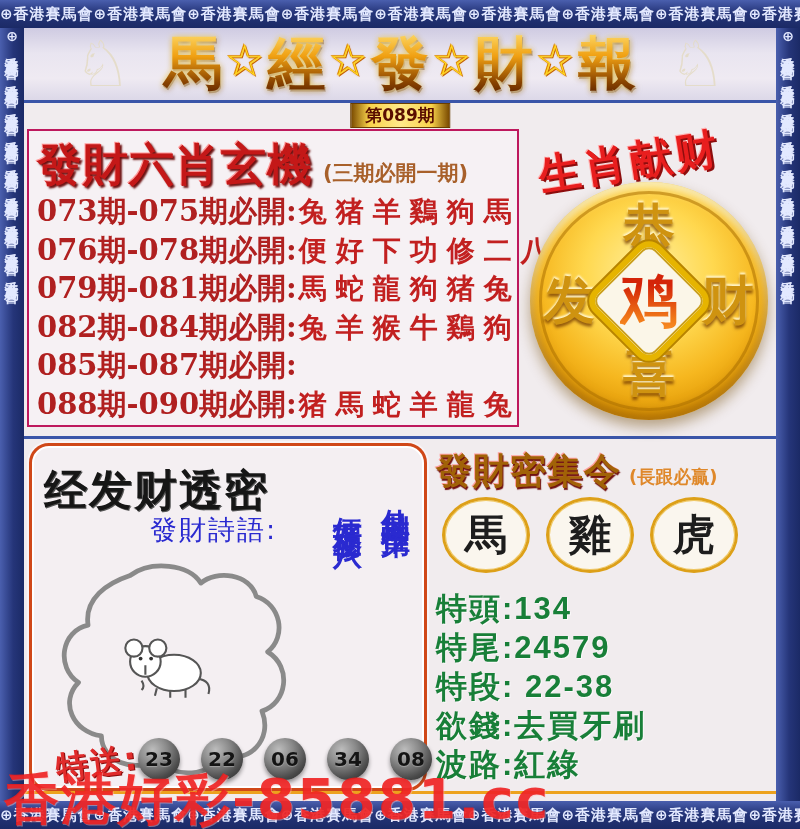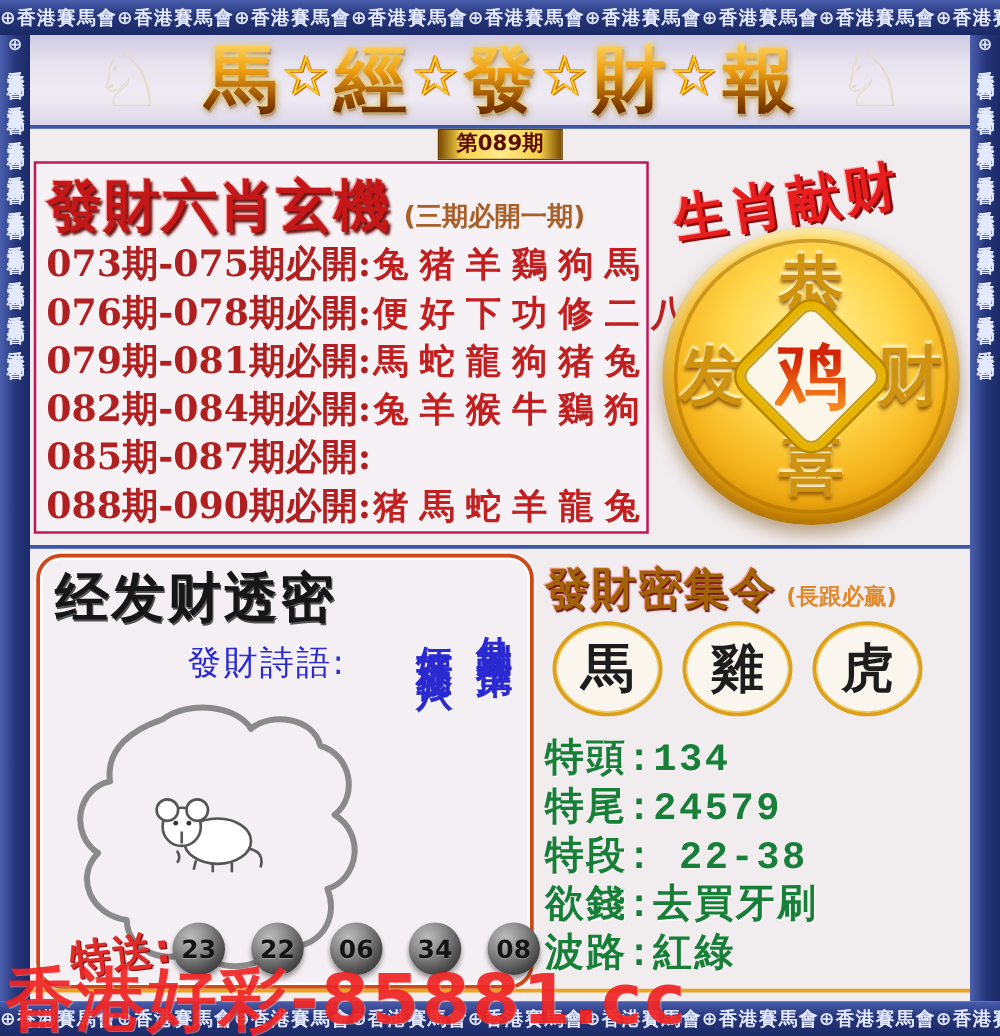--- a/index.html
+++ b/index.html
@@ -75,21 +75,21 @@
         box-shadow:0 0 0 2px #b88400,inset 0 0 0 2px #caa020;}
   .coin-center{position:absolute;left:50%;top:50%;transform:translate(-50%,-50%);
         font-size:58px;font-weight:900;
         background:linear-gradient(180deg,#d42408 30%,#f07818 72%,#ffa030 100%);
         -webkit-background-clip:text;background-clip:text;color:transparent;}
 
   
   .bl-panel{position:absolute;left:29px;top:443px;width:398px;height:348px;z-index:2;
         border:3px solid #d04818;border-radius:20px;background:#f4eff2;
         box-shadow:inset 0 0 0 2px #ffffff,0 0 0 2px #f8f4f6;}
-  .bl-title{position:absolute;left:12px;top:4px;font-size:43px;font-weight:900;color:#161616;
+  .bl-title{position:absolute;left:12px;top:16px;font-size:43px;font-weight:900;color:#161616;
         letter-spacing:2px;text-shadow:1px 1px 0 #555;}
   .poem-label{position:absolute;left:118px;top:66px;font-size:27px;font-weight:400;color:#2a2ad0;letter-spacing:2px;}
   .poem-col{position:absolute;writing-mode:vertical-rl;text-orientation:upright;
         font-size:29px;font-weight:900;color:#2a2ad0;letter-spacing:4px;line-height:34px;}
   .poem-col1{left:347px;top:40px;height:250px;}
   .poem-col2{left:299px;top:48px;height:250px;}
   .blob-wrap{position:absolute;left:14px;top:110px;width:258px;height:230px;}
   .special-label{position:absolute;left:24px;top:296px;font-size:32px;font-weight:900;color:#e02b2b;
         transform:rotate(-7deg);letter-spacing:2px;text-shadow:1px 1px 0 #8d0d0d;}
   .balls{position:absolute;left:106px;top:292px;display:flex;gap:21px;}
@@ -103,21 +103,21 @@
   .br-head{display:flex;align-items:baseline;gap:8px;padding:4px 0 0 4px;}
   .br-title{font-size:36px;font-weight:900;color:#a16207;letter-spacing:1px;
         text-shadow:1px 2px 1px #701010,-1px -1px 0 #ffa0a0;}
   .br-sub{font-size:18px;font-weight:bold;color:#df882a;}
   .seals{position:absolute;left:10px;top:54px;display:flex;gap:16px;}
   .seal{width:88px;height:76px;border:3px solid #dda018;border-radius:50%;background:#faf6ee;
         display:flex;align-items:center;justify-content:center;
         box-shadow:inset 0 0 0 1px #f0c860;}
   .seal span{font-family:"DejaVu Serif",serif;font-size:42px;font-weight:900;color:#1d1d1d;}
   .tips{position:absolute;left:4px;top:146px;}
-  .tip-line{font-family:Liberation Mono, monospace;font-size:31px;font-weight:900;color:#187f38;
+  .tip-line{font-family:Liberation Sans, sans-serif;font-size:31px;font-weight:900;color:#187f38;
         letter-spacing:2px;line-height:39px;white-space:nowrap;
         text-shadow:1px 1px 0 rgba(255,255,255,.7);}
 
   
   .gold-line{position:absolute;left:24px;top:791px;width:752px;height:3px;background:#eda21e;z-index:5;}
   .watermark{position:absolute;left:4px;top:763px;z-index:9;font-size:55px;font-weight:900;
         color:rgba(238,28,28,.88);letter-spacing:2px;white-space:nowrap;
         text-shadow:1px 1px 0 rgba(255,190,190,.45);}
 </style>
 </head>

